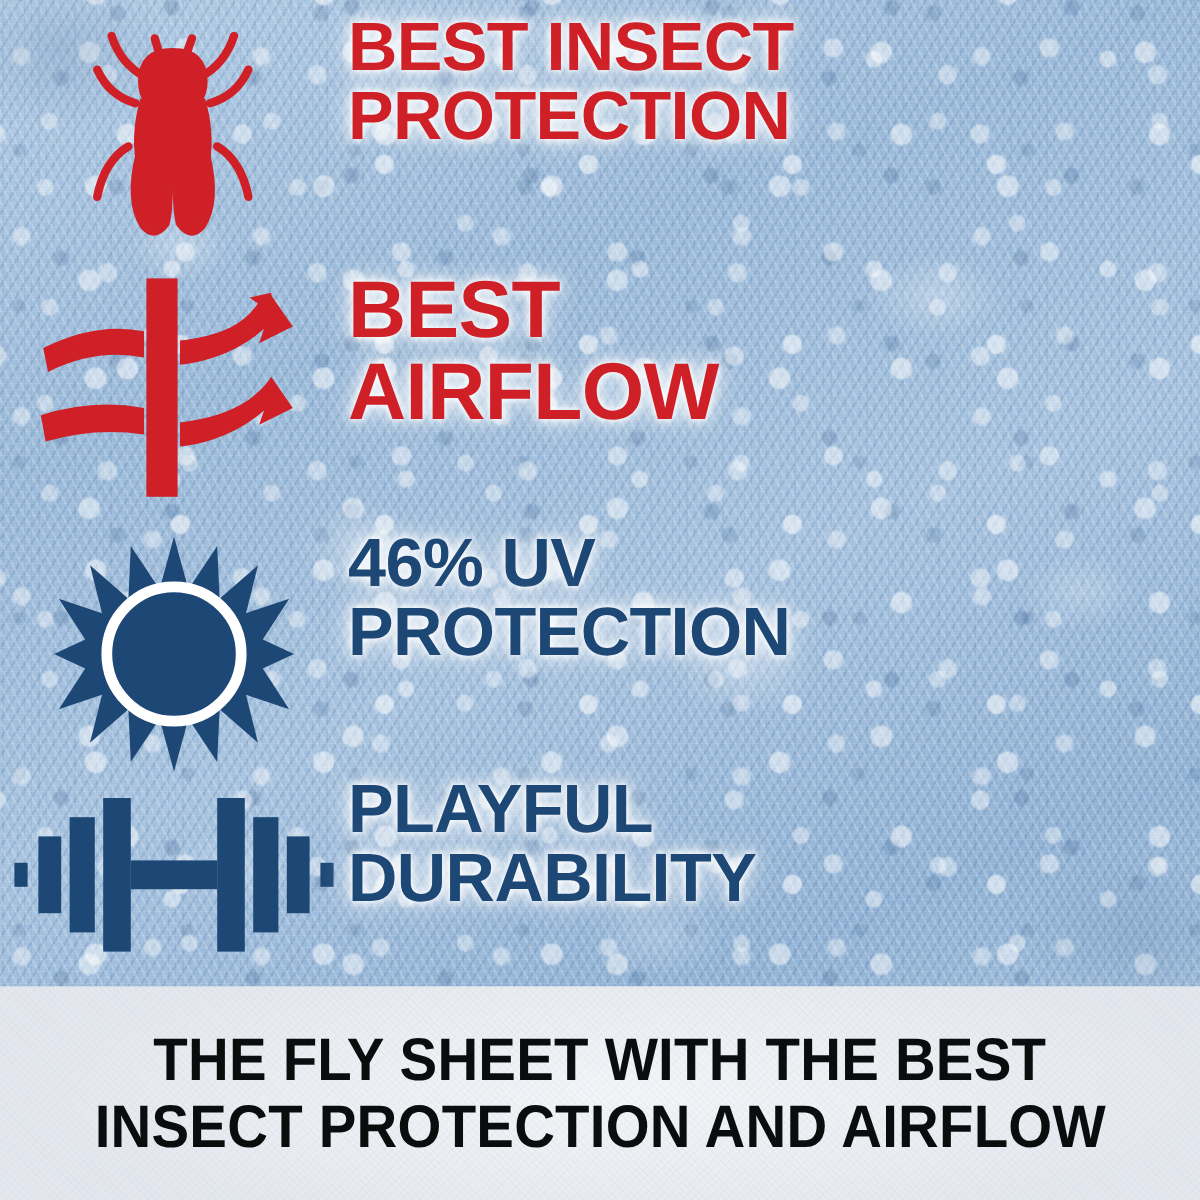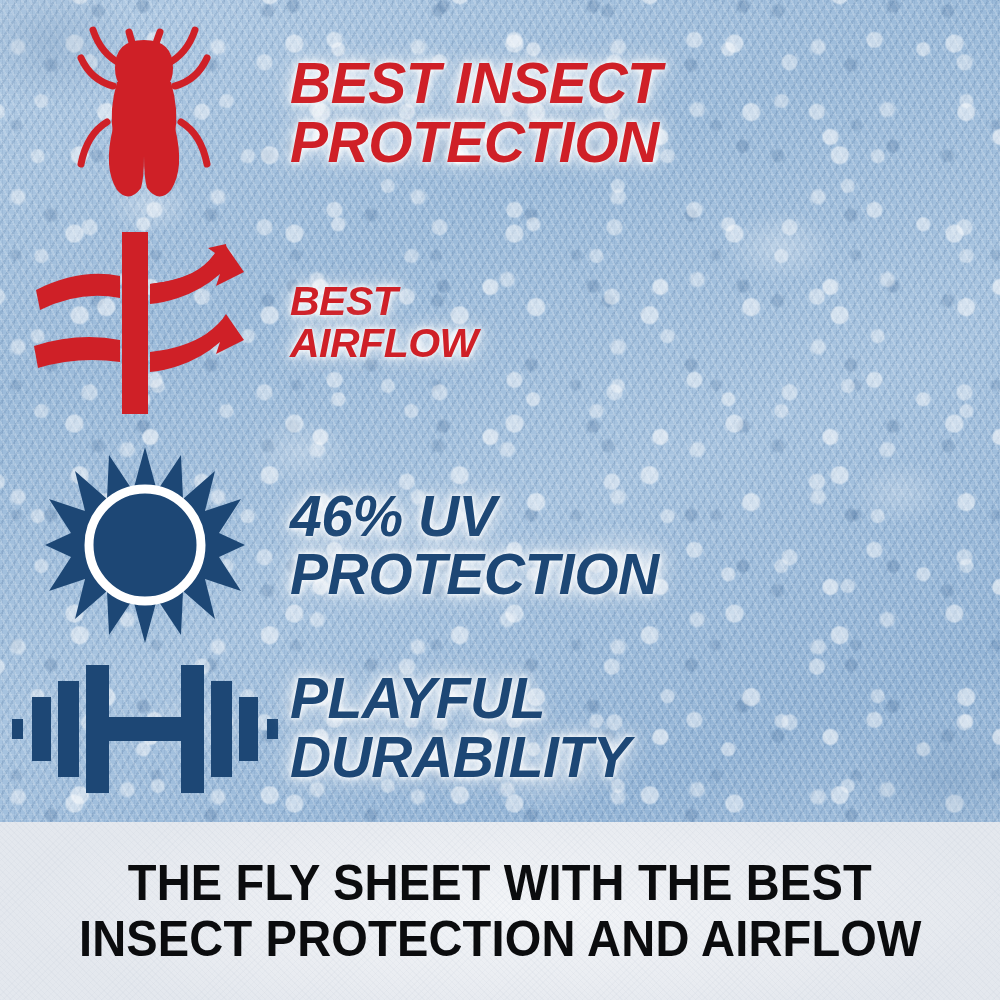--- a/index.html
+++ b/index.html
@@ -62,21 +62,21 @@
       radial-gradient(ellipse 85px 52px at 62% 68%, rgba(255,255,255,.27), rgba(255,255,255,0) 70%),
       radial-gradient(ellipse 70px 46px at 90% 60%, rgba(255,255,255,.22), rgba(255,255,255,0) 70%),
       radial-gradient(ellipse 78px 50px at 20% 88%, rgba(255,255,255,.25), rgba(255,255,255,0) 70%),
       radial-gradient(ellipse 82px 50px at 55% 95%, rgba(255,255,255,.20), rgba(255,255,255,0) 70%),
       radial-gradient(ellipse 120px 90px at 5% 5%, rgba(70,110,155,.18), rgba(70,110,155,0) 75%),
       radial-gradient(ellipse 130px 95px at 95% 95%, rgba(70,110,155,.16), rgba(70,110,155,0) 75%);
     mix-blend-mode:normal;
   }
 
   
-  .row{position:absolute;display:flex;align-items:center;font-style:italic;}
+  .row{position:absolute;display:flex;}
   .icon-cell{
     width:290px;display:flex;align-items:center;justify-content:center;
     flex:0 0 290px;
   }
   .text-cell{flex:1 1 auto;}
 
   .feat-text{
     margin:0;
     font-family:"Liberation Sans", sans-serif;
     font-weight:bold;
@@ -186,21 +186,21 @@
         <path d="M120 62 Q152 58 168 48 Q182 40 190 28 L198 34 L196 16 L178 20 L185 25
                  Q176 38 162 45 Q146 53 120 56 Z" fill="#cf2027"></path>
         <path d="M120 56 Q155 52 176 38 Q190 28 196 18 L214 44 L186 58 L190 46
                  Q172 62 148 70 Q133 75 120 76 Z" fill="#cf2027"></path>
 
         <path d="M120 124 Q155 120 176 106 Q190 96 196 86 L214 112 L186 126 L190 114
                  Q172 130 148 138 Q133 143 120 144 Z" fill="#cf2027"></path>
       </svg>
     </div>
     <div class="text-cell">
-      <p class="feat-text feat-red" style="font-size:41px;">BEST
+      <p class="feat-text feat-red" style="font-size:67px;">BEST
 AIRFLOW</p>
     </div>
   </div>
 
   <div class="row" style="left:0;top:440px;width:1000px;height:210px;">
     <div class="icon-cell">
       <svg width="210" height="200" viewBox="0 0 200 200">
 
         <polygon fill="#1d4775" points="
           100,2 112,46 136,10 138,54 170,26 160,66 196,54 174,88 200,100

